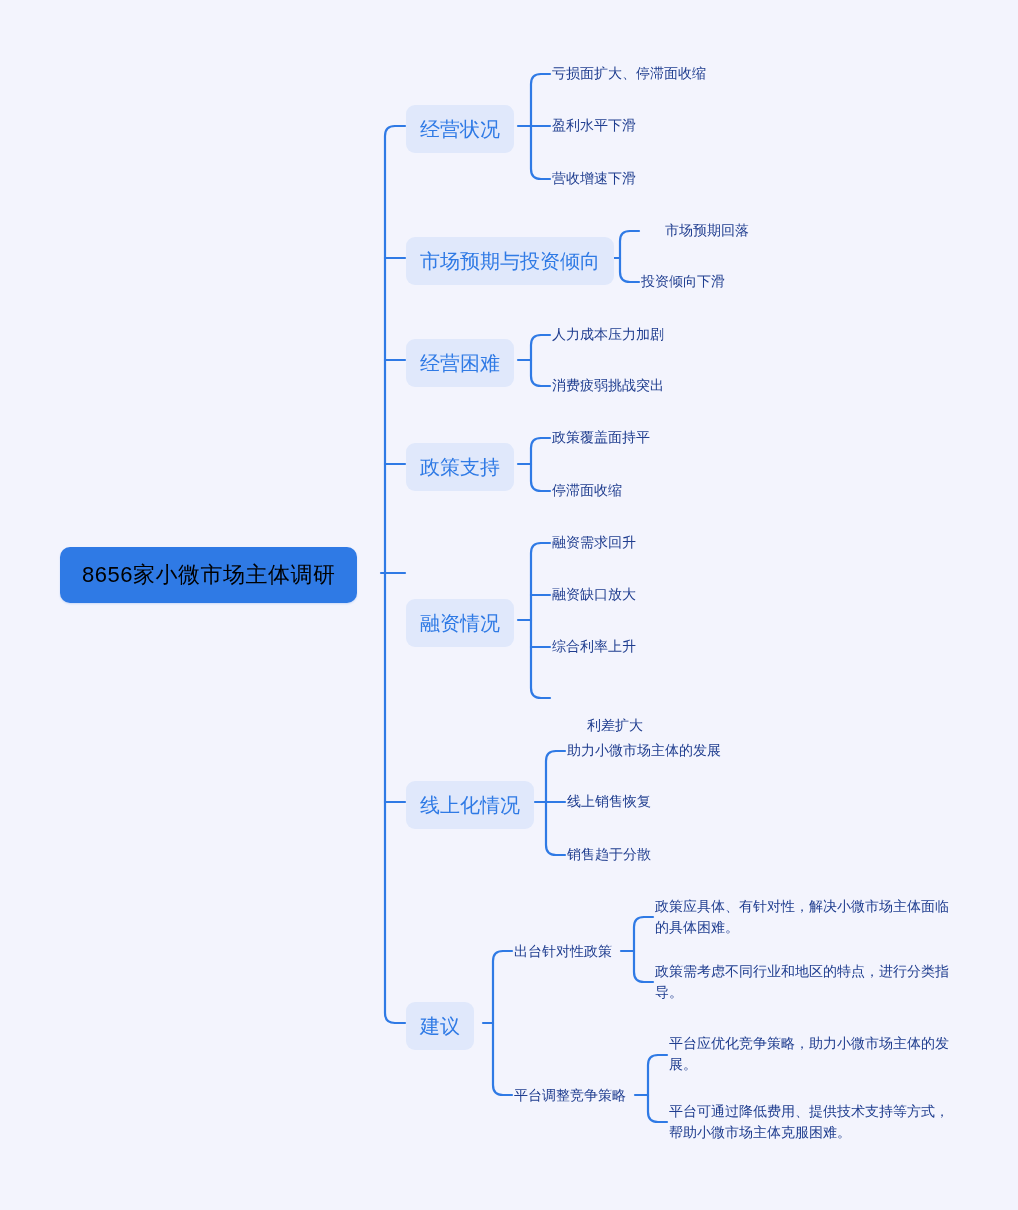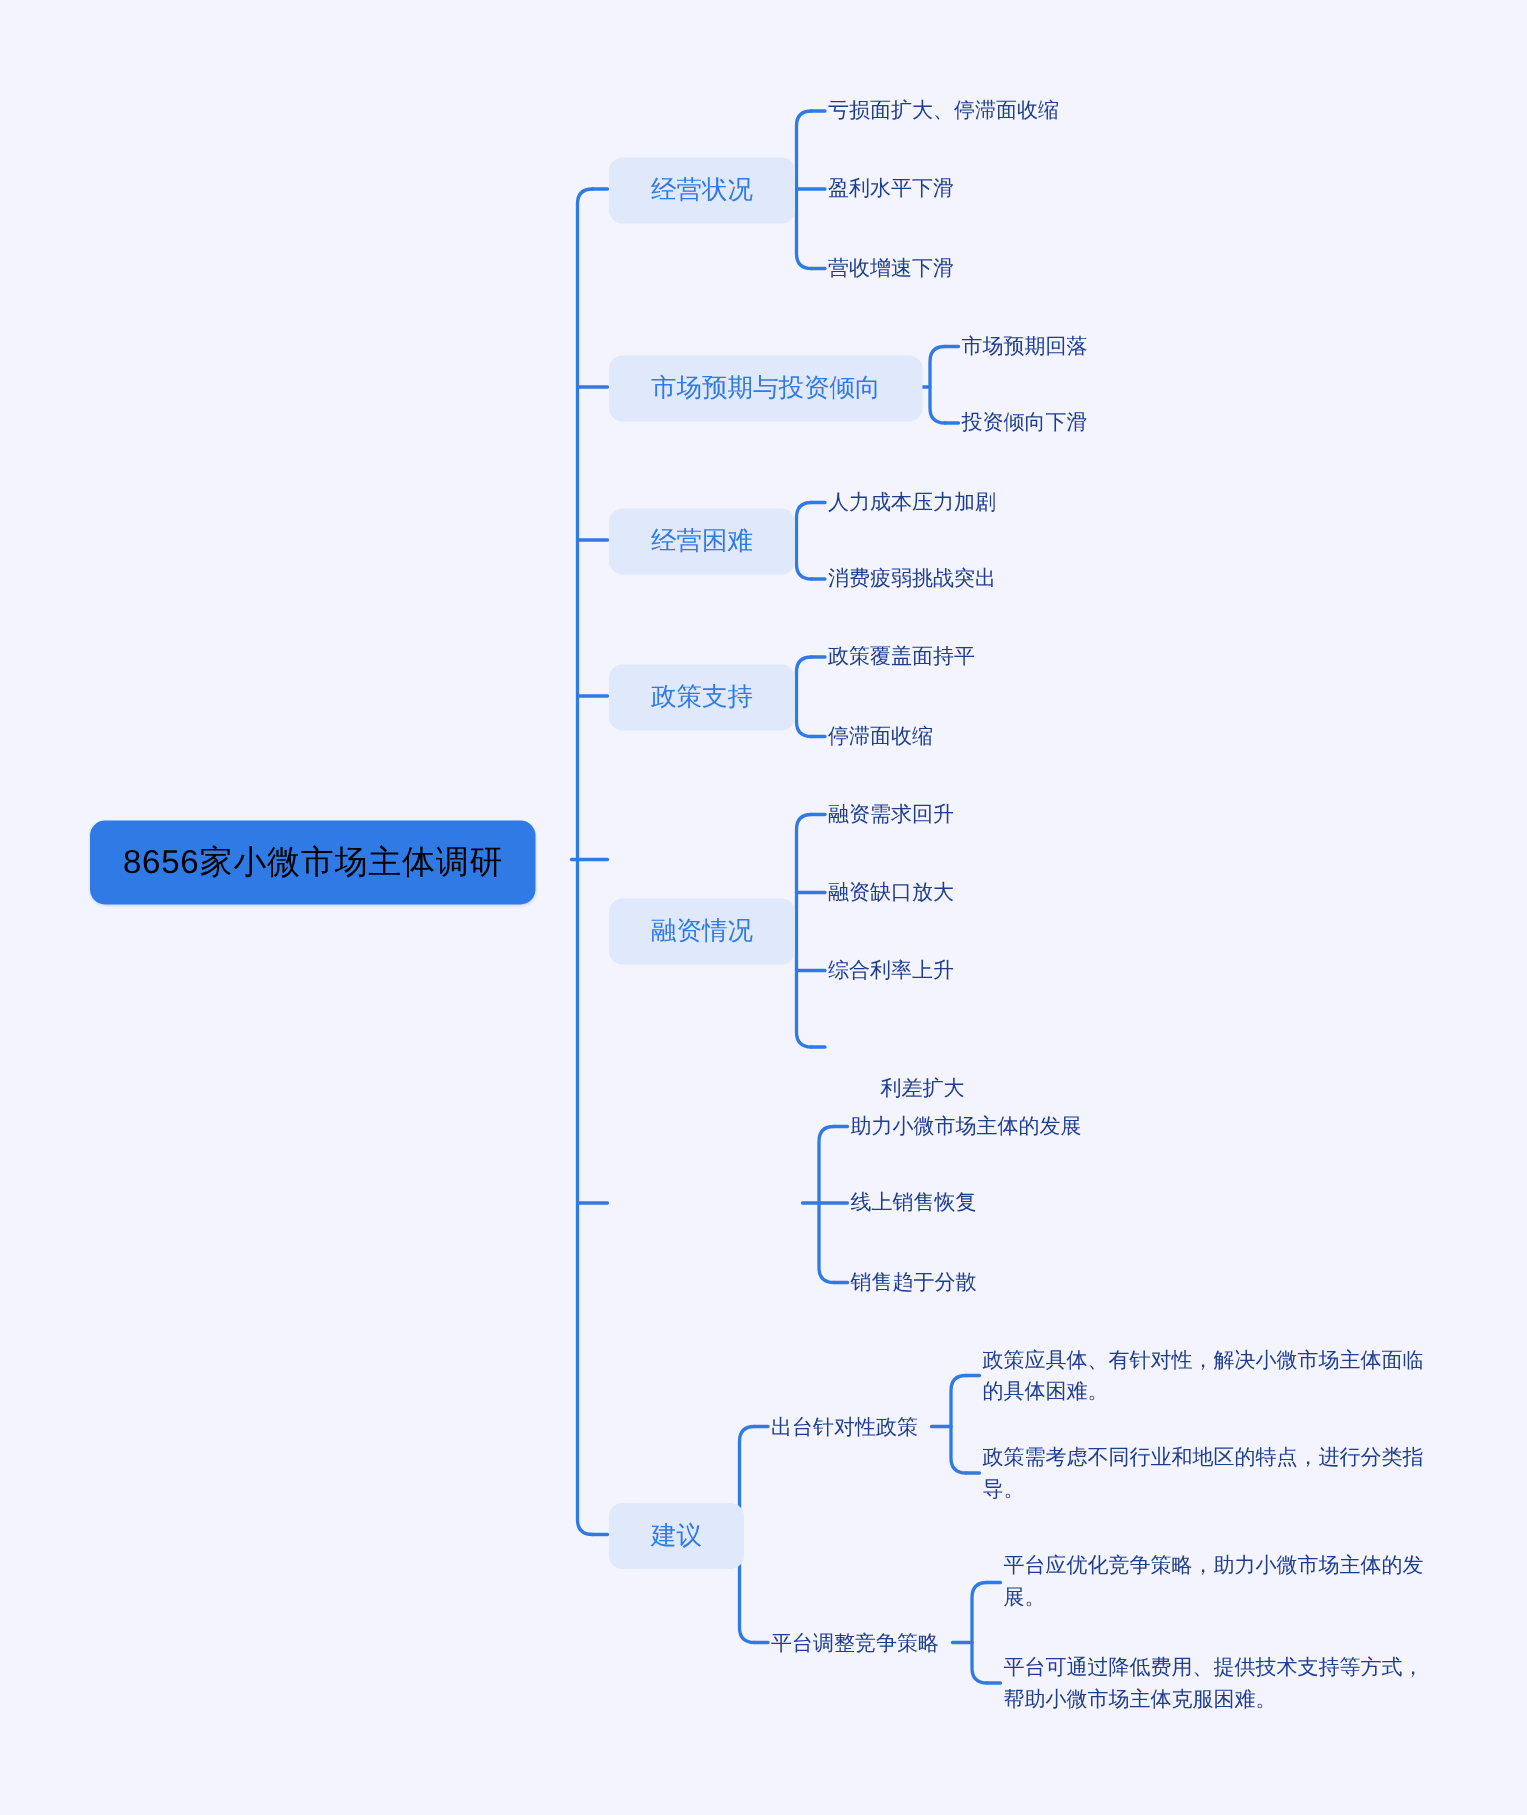--- a/index.html
+++ b/index.html
@@ -49,23 +49,23 @@
     letter-spacing: 0.5px;
     white-space: nowrap;
     box-shadow: 0 1px 2px rgba(47,122,229,0.20);
   }
 
   
   .lvl1-node {
     background: #e0e8fb;
     color: #2f7ae5;
     border-radius: 9px;
-    font-size: 17px;
+    font-size: 20px;
     line-height: 1.3;
-    padding: 11px 28px;
+    padding: 11px 14px;
     white-space: nowrap;
   }
 
   
   .lvl2-node {
     color: #1f3d8f;
     font-size: 14px;
     line-height: 1.35;
     white-space: nowrap;
     padding: 2px 0;
@@ -170,21 +170,21 @@
   <div class="node leaf-node nowrap" style="left:552px; top:114px;">
     <span>盈利水平下滑</span>
   </div>
   <div class="node leaf-node nowrap" style="left:552px; top:167px;">
     <span>营收增速下滑</span>
   </div>
 
   <div class="node lvl1-node" style="left:406px; top:237px;">
     <span>市场预期与投资倾向</span>
   </div>
-  <div class="node leaf-node nowrap" style="left:641px; top:219px;text-align:right;">
+  <div class="node leaf-node nowrap" style="left:665px; top:219px;text-align:right;">
     <span>市场预期回落</span>
   </div>
   <div class="node leaf-node nowrap" style="left:641px; top:270px;">
     <span>投资倾向下滑</span>
   </div>
 
   <div class="node lvl1-node" style="left:406px; top:339px;">
     <span>经营困难</span>
   </div>
   <div class="node leaf-node nowrap" style="left:552px; top:323px;">
@@ -213,20 +213,23 @@
   <div class="node leaf-node nowrap" style="left:552px; top:583px;">
     <span>融资缺口放大</span>
   </div>
   <div class="node leaf-node nowrap" style="left:552px; top:635px;">
     <span>综合利率上升</span>
   </div>
   <div class="node leaf-node nowrap" style="left:552px; top:714px;margin-left:35px;">
     <span>利差扩大</span>
   </div>
 
+  <div class="node lvl1-node" style="left:406px; top:781px;">
+    <span>线上化情况</span>
+  </div>
   <div class="node leaf-node nowrap" style="left:567px; top:739px;">
     <span>助力小微市场主体的发展</span>
   </div>
   <div class="node leaf-node nowrap" style="left:567px; top:790px;text-align:center;">
     <span>线上销售恢复</span>
   </div>
   <div class="node leaf-node nowrap" style="left:567px; top:843px;">
     <span>销售趋于分散</span>
   </div>
 

